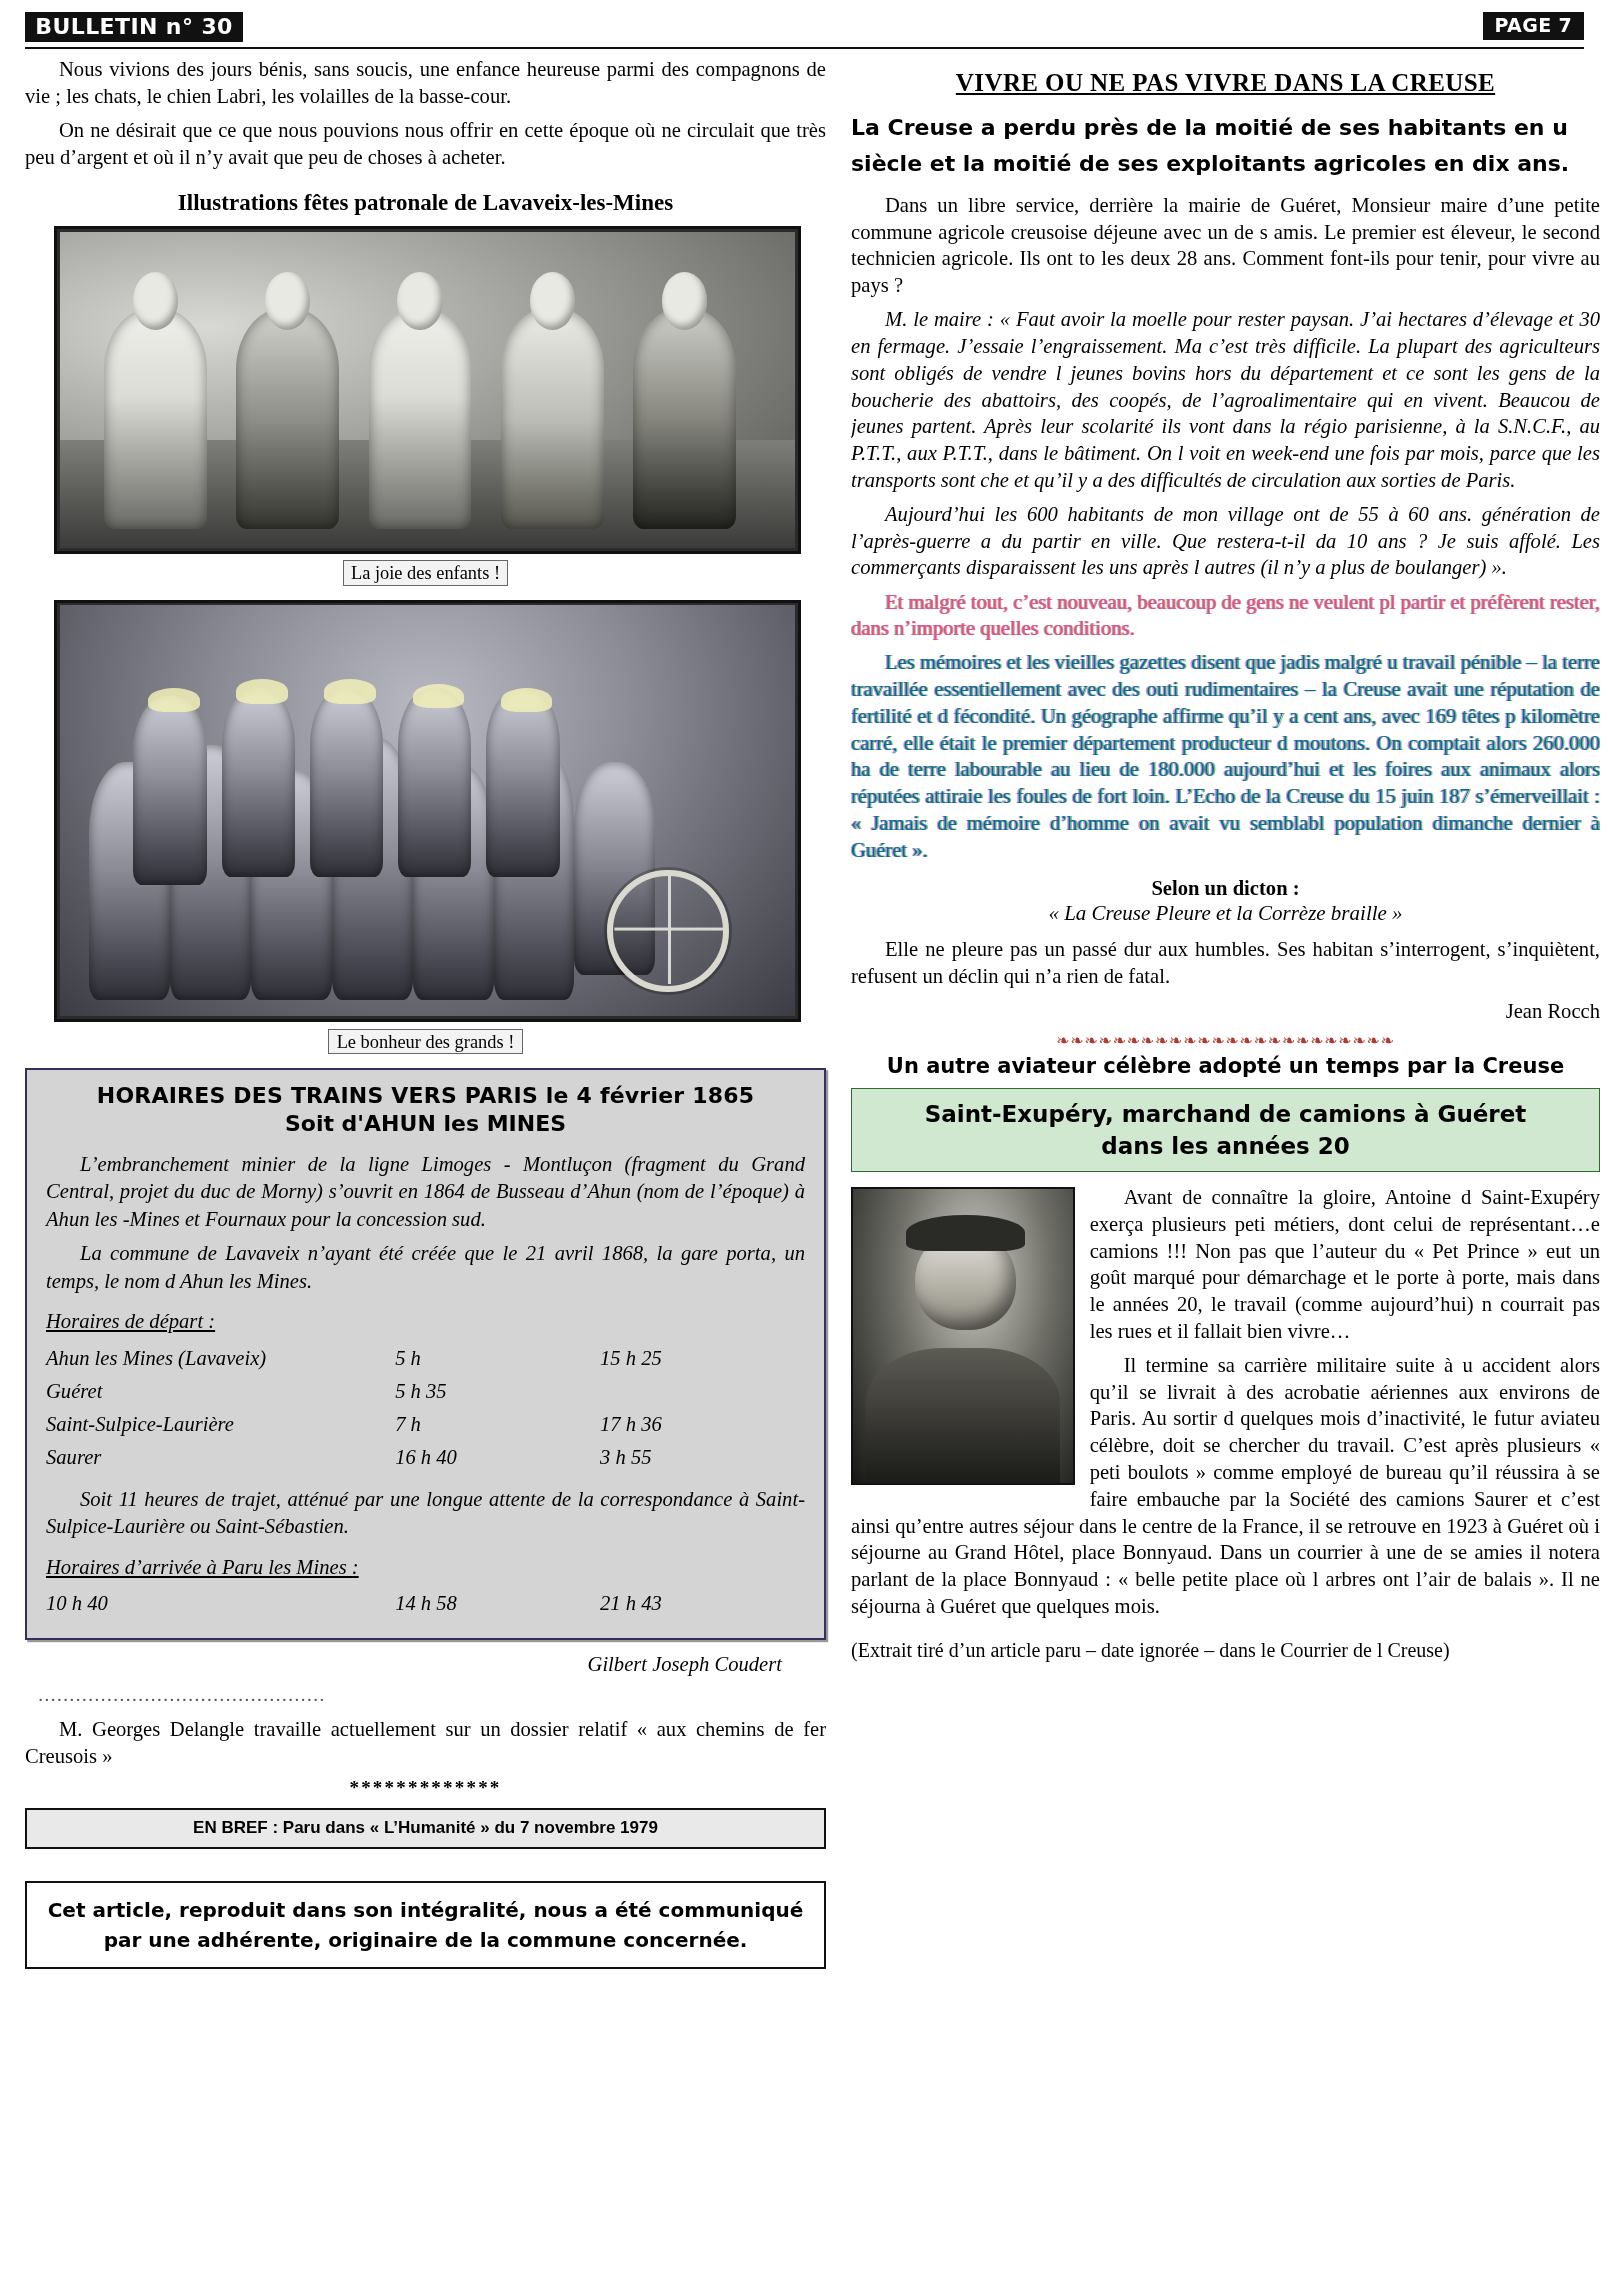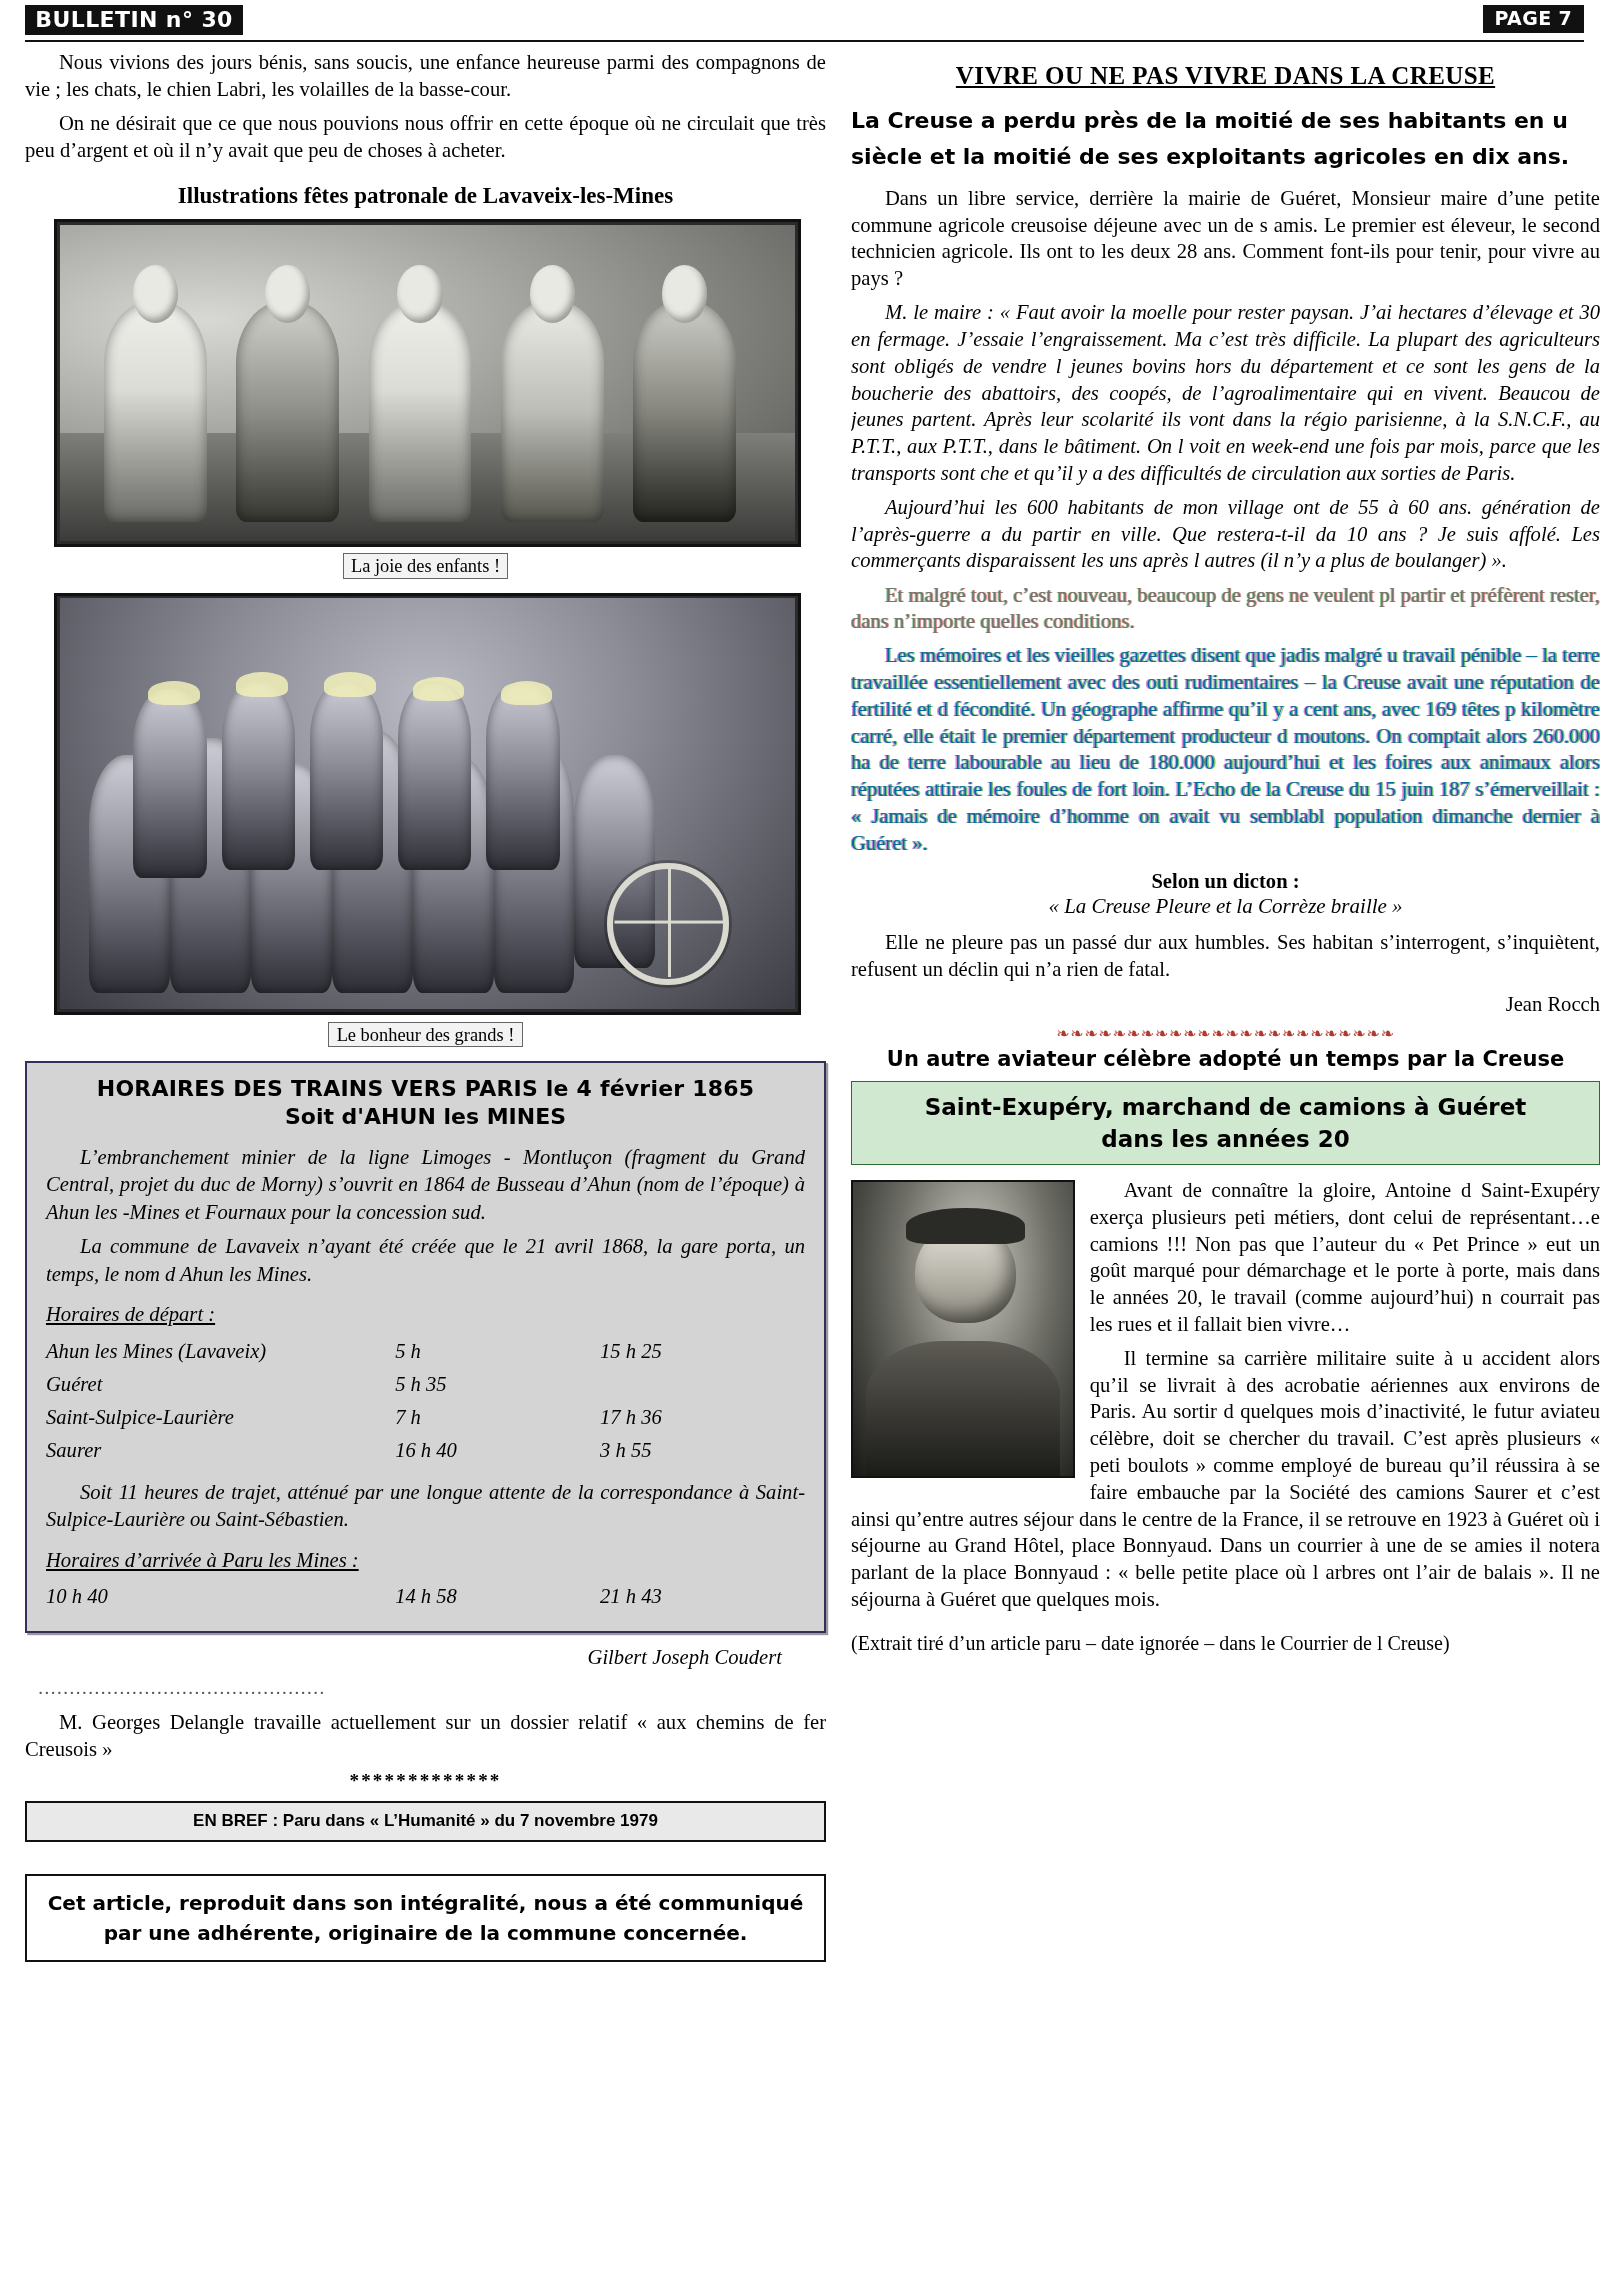--- a/index.html
+++ b/index.html
@@ -13,21 +13,21 @@
     font-family: "Liberation Serif", serif;
     color: #000;
     position: relative;
     overflow: hidden;
   }
   .page {
     position: relative;
     width: 1609px;
     height: 2295px;
     box-sizing: border-box;
-    padding: 5px 25px 0 25px;
+    padding: 12px 25px 0 25px;
   }
 
   
   .masthead {
     position: relative;
     height: 35px;
     border-bottom: 2.9px solid #111;
     margin-bottom: 7.3px;
   }
   .masthead-left {
@@ -388,21 +388,21 @@
     background: linear-gradient(#5d5b54, #1b1b18);
     border-radius: 40% 40% 0 0;
   }
   .right-note {
     font-size: 20px;
     text-indent: 0;
     margin-top: 10.3px;
   }
 
   
-  .fringe-a { color: #737373; text-shadow: 0.9px 0 rgba(200,0,0,.45), -0.9px 0 rgba(0,140,0,.45); }
+  .fringe-a { color: #ec4899; text-shadow: 0.9px 0 rgba(200,0,0,.45), -0.9px 0 rgba(0,140,0,.45); }
   .fringe-c { color: #0369a1; text-shadow: 1.3px 0 rgba(0,150,0,.55), -1.3px 0 rgba(180,0,180,.45); }
 </style>
 </head>
 <body>
 
 <div class="page">
 
   <div class="masthead">
     <div class="masthead-left">BULLETIN n° 30</div>
     <div class="masthead-right">PAGE 7</div>

